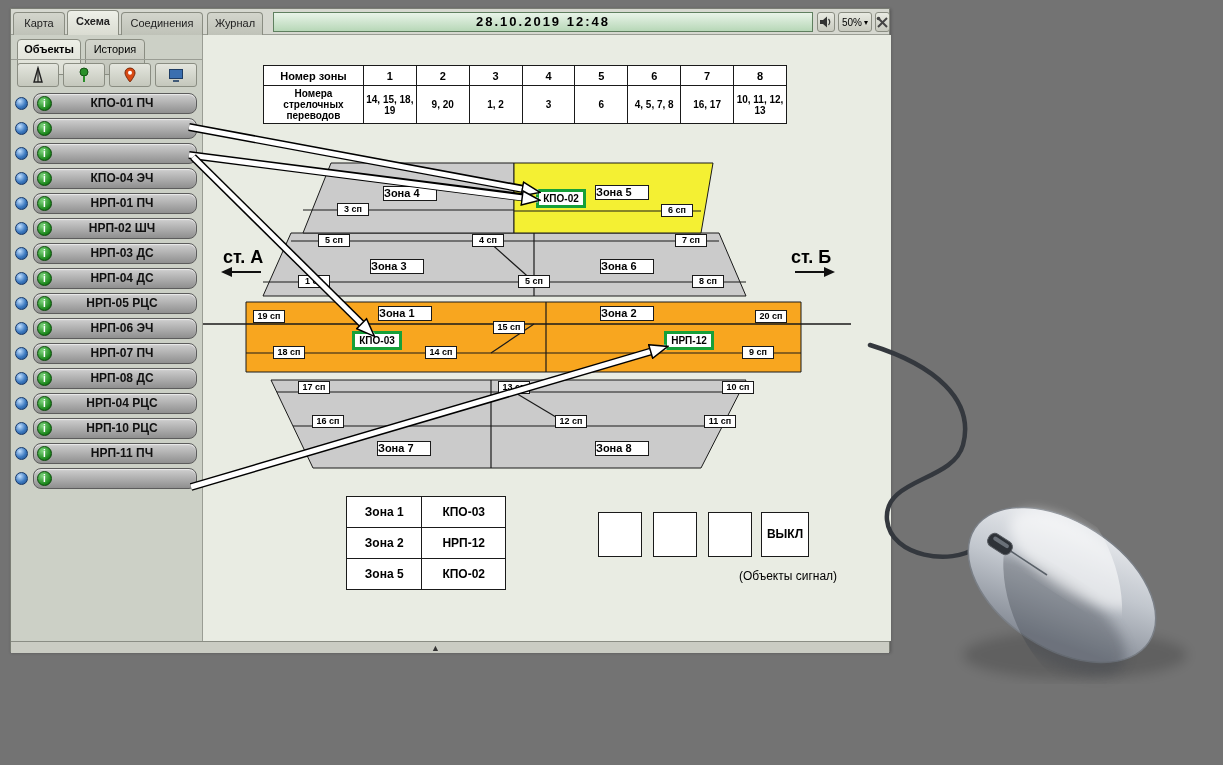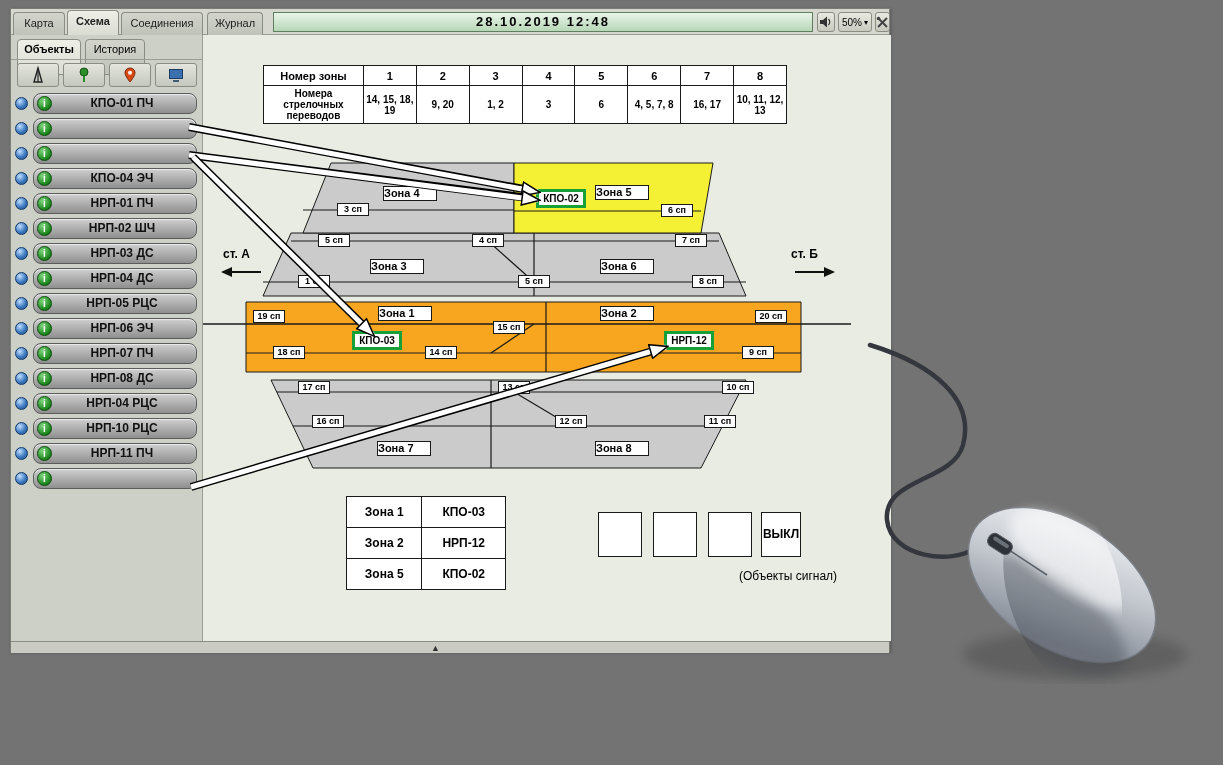--- a/index.html
+++ b/index.html
@@ -48,23 +48,23 @@
   .ztable tr.r1 td { height:20px; font-size:11px; }
   .ztable tr.r2 td { height:38px; }
   .ltable td { font-size:12px; font-weight:bold; height:31px; }
 
   .swl { position:absolute; width:32px; height:13px; background:#fff; border:1px solid #1a1a1a;
          font-size:9px; font-weight:bold; line-height:11px; text-align:center; z-index:3; }
   .znl { position:absolute; width:54px; height:15px; background:#fff; border:1px solid #1a1a1a;
          font-size:11px; font-weight:bold; line-height:13px; text-align:left; z-index:3; }
   .hll { position:absolute; width:50px; height:19px; background:#fff; border:3px solid #16a03a;
          font-size:10px; font-weight:bold; line-height:13px; text-align:center; z-index:4; }
-  .station { position:absolute; font-size:12px; font-weight:bold; z-index:3; }
+  .station { position:absolute; font-size:18px; font-weight:bold; z-index:3; }
   .sqbtn { position:absolute; width:44px; height:45px; background:#fff; border:1px solid #1a1a1a; z-index:3; }
-  .offbtn { position:absolute; width:40px; height:45px; background:#fff; border:1px solid #1a1a1a;
+  .offbtn { position:absolute; width:48px; height:45px; background:#fff; border:1px solid #1a1a1a;
             font-size:12px; font-weight:bold; text-align:center; line-height:43px; z-index:3; }
   .soundcap { position:absolute; width:110px; text-align:center; font-size:12px; line-height:1.25; z-index:3; }
   .bstrip { position:absolute; left:0; top:632px; width:100%; height:12px; background:#caccc3; border-top:1px solid #8a8d84; }
   .bstrip .up { position:absolute; left:420px; top:0px; font-size:9px; line-height:12px; color:#333; }
 
   .overlay { position:absolute; left:0; top:0; width:880px; height:644px; z-index:50; pointer-events:none; }
   .dsvg { position:absolute; left:0; top:0; width:688px; height:606px; z-index:1; }
 
   .figcap { position:absolute; left:0; top:712px; width:1170px; text-align:center;
             font-family:"Liberation Serif",serif; font-size:30px; color:#111; }

